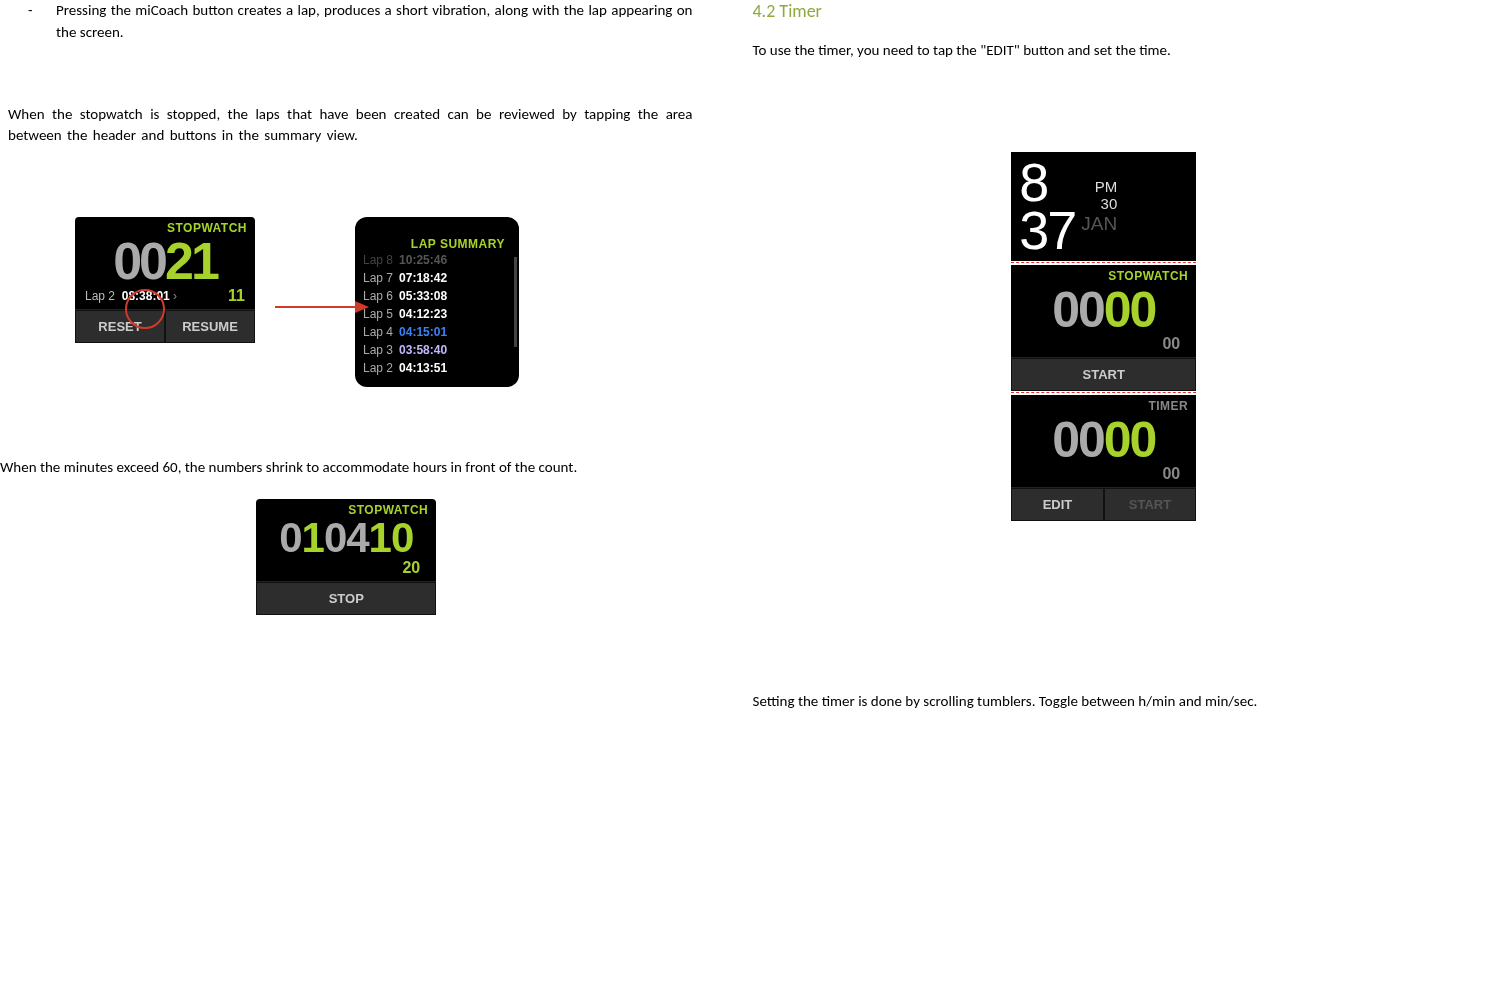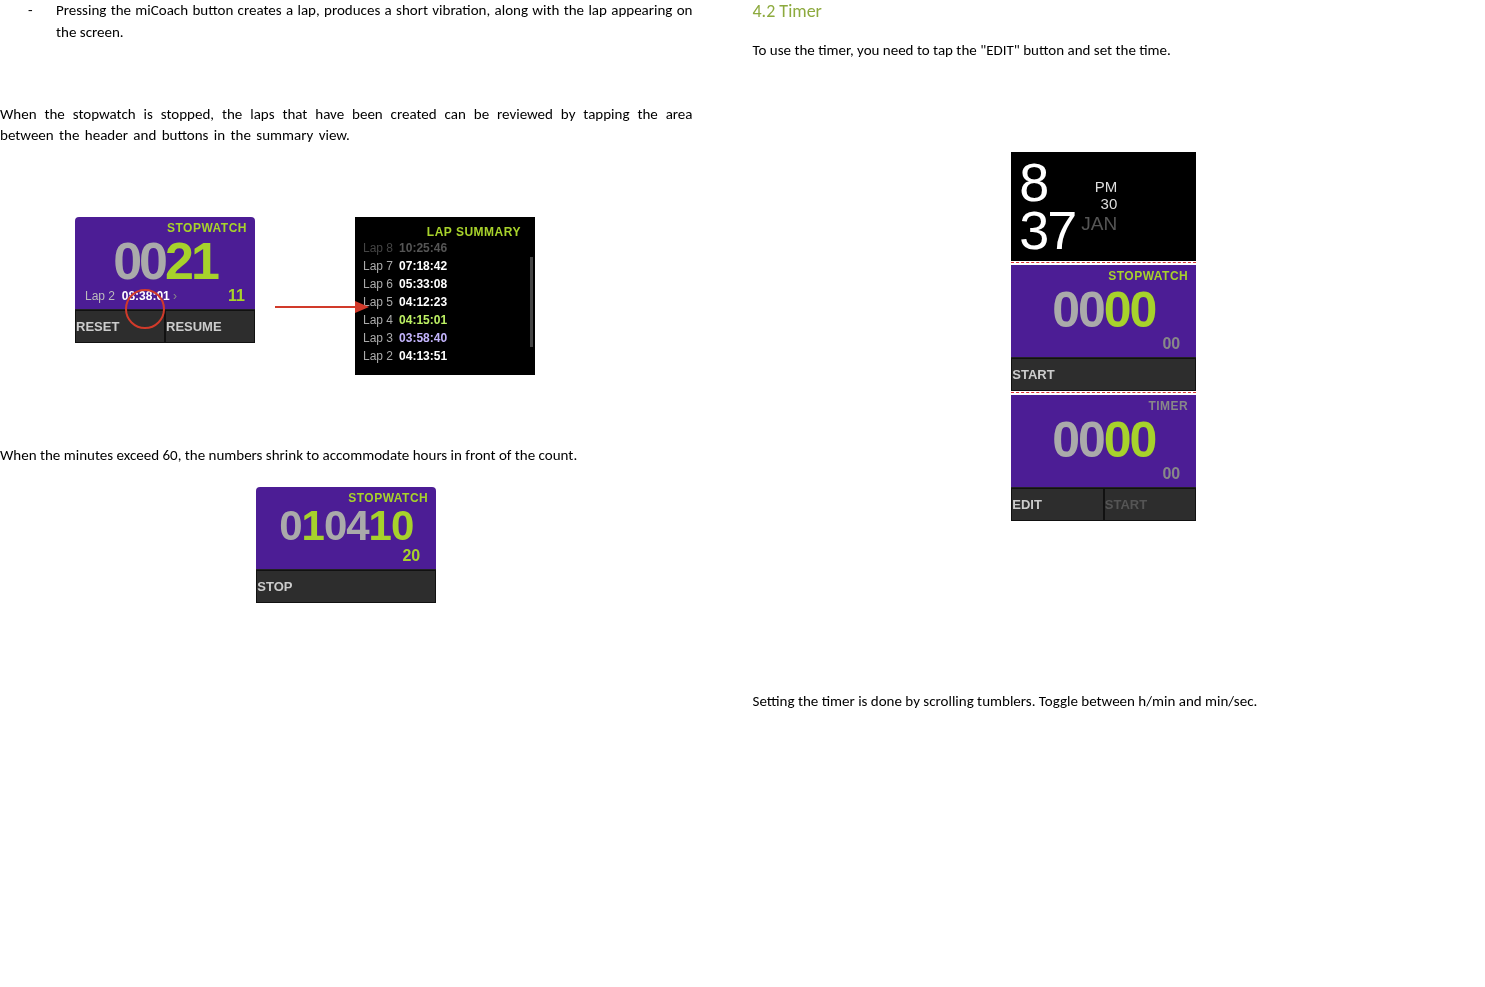--- a/index.html
+++ b/index.html
@@ -31,30 +31,30 @@
     line-height: 1.45;
     text-align: justify;
     margin-bottom: 60px;
   }
   .bullet-marker { min-width: 10px; }
   .para {
     line-height: 1.45;
     text-align: justify;
     margin-bottom: 20px;
   }
-  .para.wide-space { word-spacing: 2px; }
+  .para.wide-space { word-spacing: 2px; padding-left: 8px; }
   h3 {
     color: #8daa3e;
     font-size: 18px;
     font-weight: 400;
     margin-bottom: 18px;
   }
   
   .device {
-    background: #4c1d95;
+    background: #000000;
     color: #fff;
     display: inline-block;
     border-radius: 4px;
     font-family: Arial, sans-serif;
     position: relative;
   }
   .scr-stopwatch { width: 180px; }
   .scr-header {
     color: #a7d22b;
     font-size: 12px;
@@ -87,36 +87,36 @@
   .sub-row .right-num { color: #a7d22b; font-weight: bold; font-size: 16px; }
   .sub-center { text-align: right; padding-right: 16px; }
   .btn-row {
     display: flex;
     border-top: 1px solid #222;
   }
   .btn-row .btn {
     flex: 1;
     background: #2d2d2d;
     color: #ccc;
-    text-align: left;
+    text-align: center;
     font-size: 13px;
     font-weight: bold;
     padding: 8px 0;
     border: 1px solid #111;
     letter-spacing: 0px;
   }
   .btn-row .btn.single { flex: none; width: 100%; }
   .btn-row .btn.disabled { color: #555; }
   
   .lap-summary {
     background: #000;
     display: inline-block;
-    width: 180px;
-    padding: 4px 6px 10px 8px;
-    border-radius: 0;
+    width: 164px;
+    padding: 16px 6px 10px 8px;
+    border-radius: 12px;
     font-family: Arial, sans-serif;
     vertical-align: top;
     position: relative;
   }
   .lap-summary .scr-header { color: #a7d22b; }
   .lap-row {
     color: #ddd;
     font-size: 12px;
     padding: 2px 0;
   }
@@ -231,21 +231,21 @@
       <polygon points="94,10 80,4 80,16" fill="#d13a2a"></polygon>
     </svg>
 
     <div class="lap-summary">
       <div class="scr-header">LAP SUMMARY</div>
       <div id="lap-list">
           <div class="lap-row faded"><span class="lab">Lap 8</span><b style="color: rgb(85, 85, 85);">10:25:46</b></div>
           <div class="lap-row"><span class="lab">Lap 7</span><b style="color: rgb(255, 255, 255);">07:18:42</b></div>
           <div class="lap-row"><span class="lab">Lap 6</span><b style="color: rgb(255, 255, 255);">05:33:08</b></div>
           <div class="lap-row"><span class="lab">Lap 5</span><b style="color: rgb(255, 255, 255);">04:12:23</b></div>
-          <div class="lap-row"><span class="lab">Lap 4</span><b style="color: #bef264;">04:15:01</b></div>
+          <div class="lap-row"><span class="lab">Lap 4</span><b style="color: #3b82f6;">04:15:01</b></div>
           <div class="lap-row"><span class="lab">Lap 3</span><b style="color: #c4b5fd;">03:58:40</b></div>
           <div class="lap-row"><span class="lab">Lap 2</span><b style="color: rgb(255, 255, 255); text-align: right;">04:13:51</b></div>
         </div>
       <div class="scrollbar-ind"></div>
     </div>
 
   </div>
 
   <p class="para">When the minutes exceed 60, the numbers shrink to accommodate hours in front of the count.</p>
 

